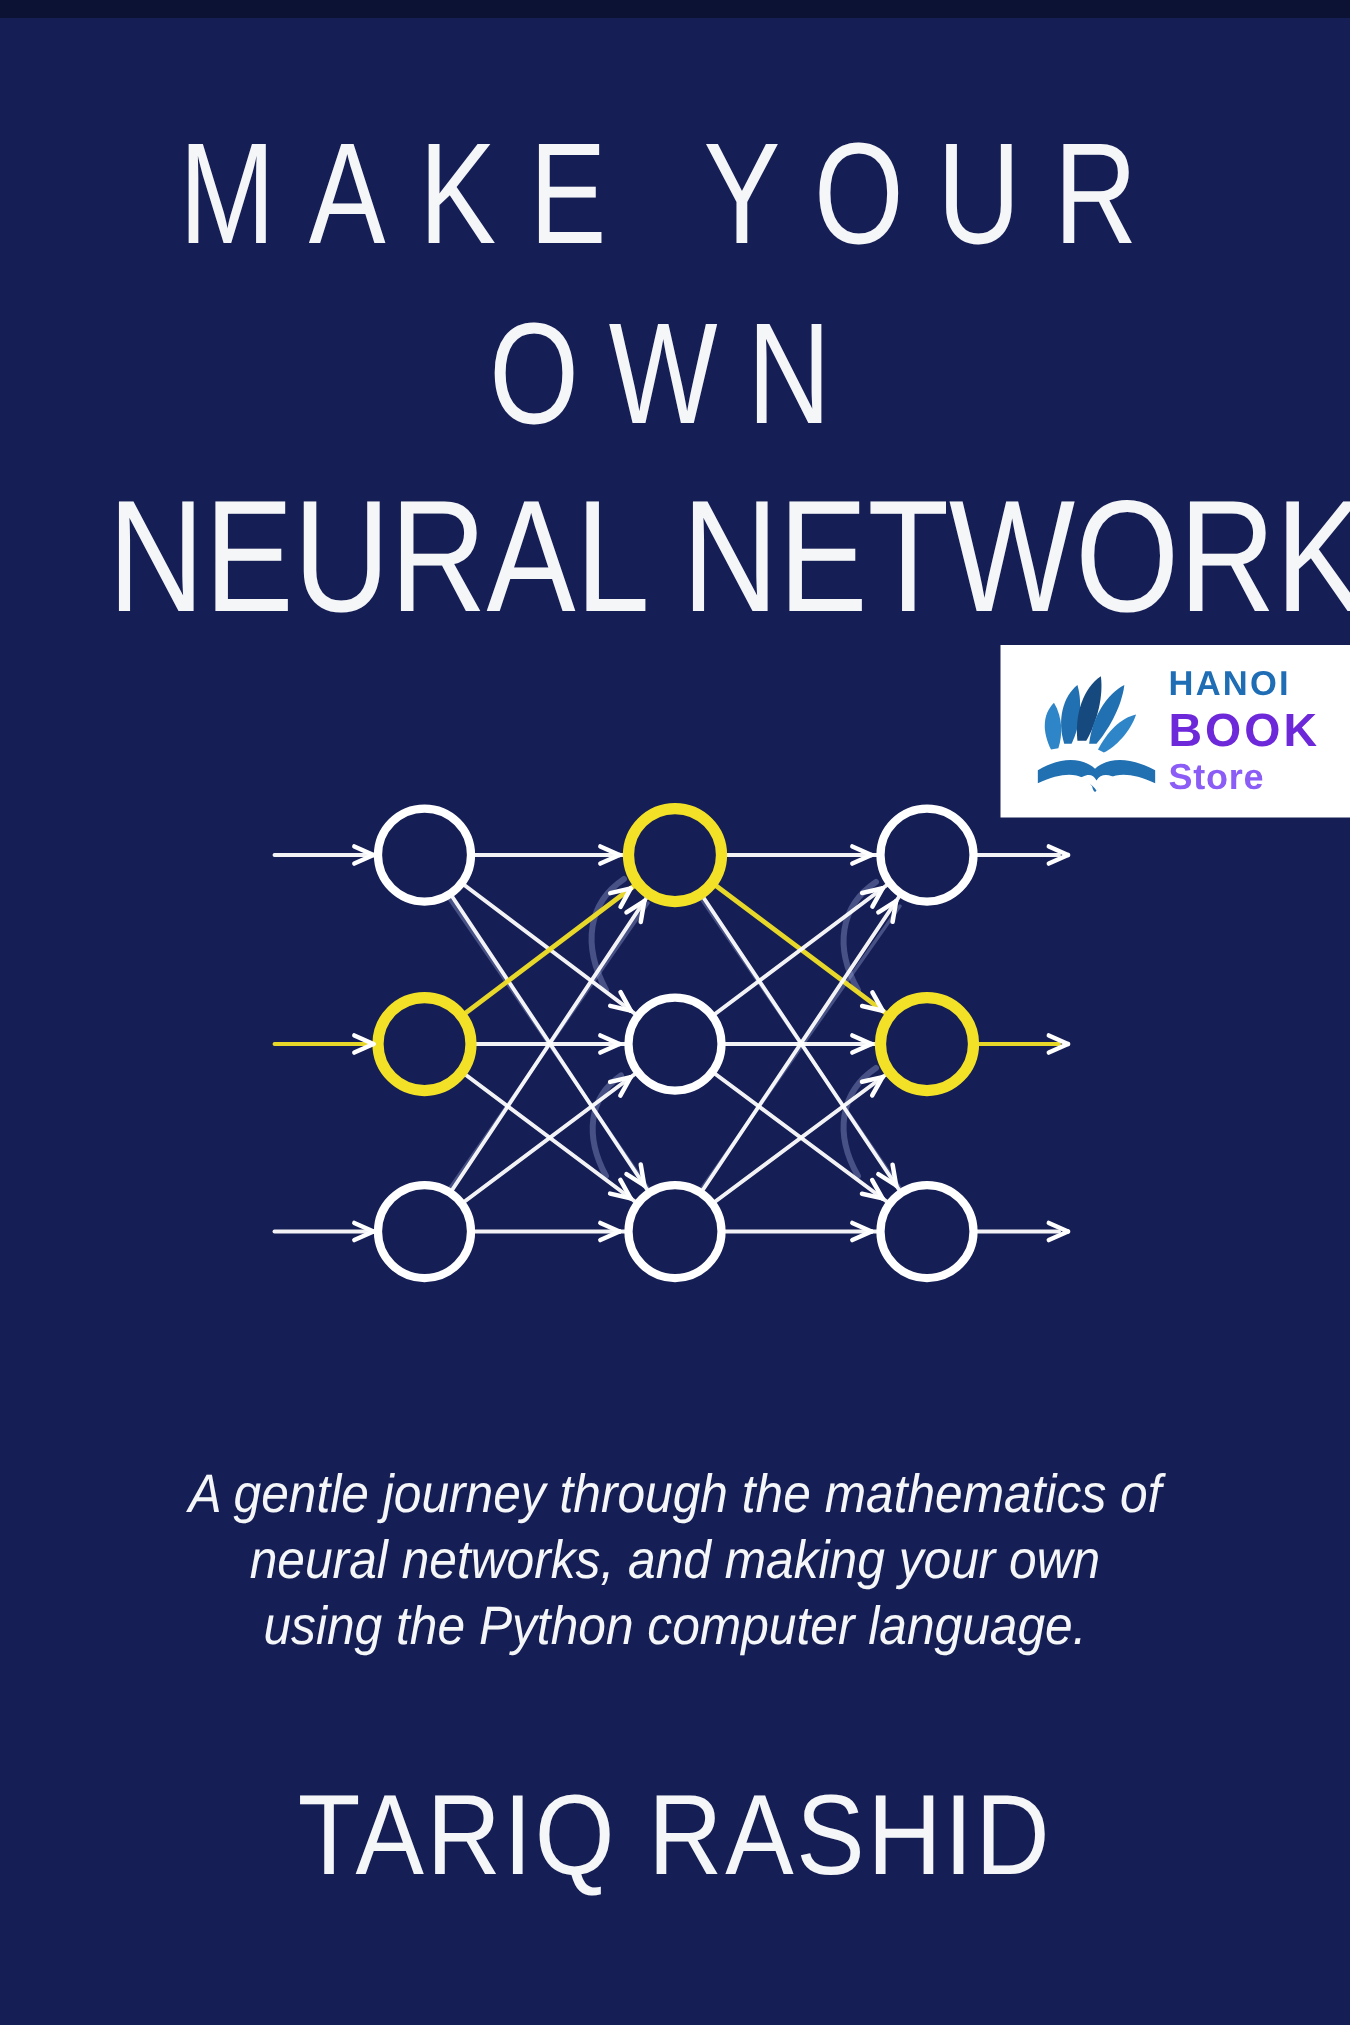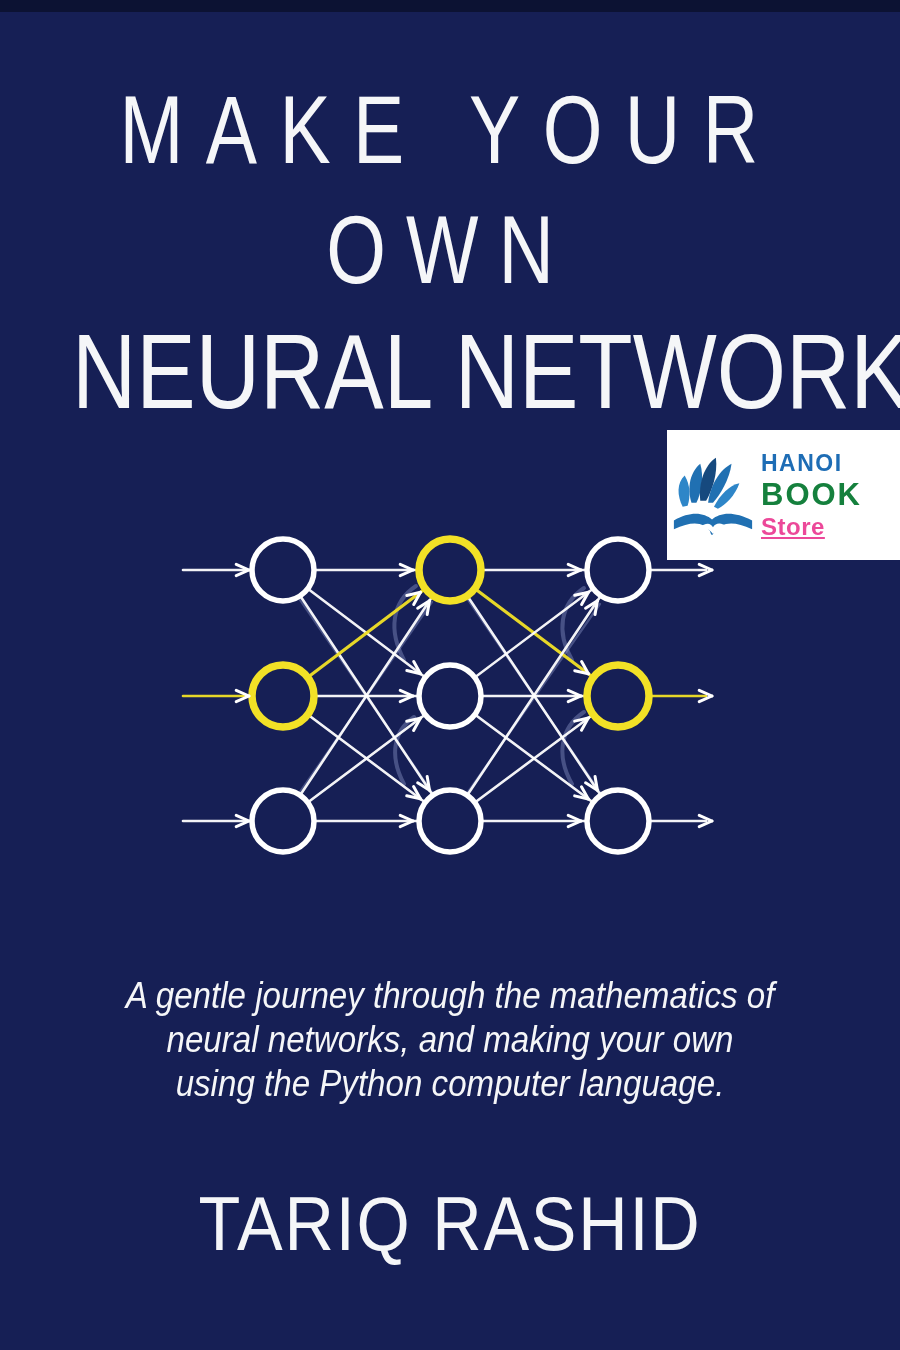--- a/index.html
+++ b/index.html
@@ -33,25 +33,25 @@
   }
   .author{
     position:absolute;left:0;top:1172px;width:100%;
     text-align:center;white-space:nowrap;
     color:var(--text,#F5F6F8);
     font-size:76px;line-height:80px;letter-spacing:2px;
     transform:scaleX(0.90);
   }
   #net-svg{position:absolute;left:0;top:0;pointer-events:none;}
   .logo{
-    position:absolute;left:667px;top:418px;width:233px;height:130px;
+    position:absolute;left:667px;top:418px;width:233px;height:115px;
     background:var(--logo-bg,#FFFFFF);
     display:flex;align-items:center;
     box-sizing:border-box;
-    padding:6px 6px 6px 2px;
+    padding:6px 6px 6px 20px;
   }
   .logo-icon{flex:0 0 auto;width:88px;height:100px;}
   .logo-text{
     flex:1 1 auto;
     display:flex;flex-direction:column;justify-content:center;
     line-height:1;padding-left:4px;
   }
   .logo-hanoi{font-size:23px;font-weight:700;letter-spacing:1.5px;margin-bottom:4px;}
   .logo-book{font-size:31px;font-weight:700;letter-spacing:2px;margin-bottom:5px;}
   .logo-store{font-size:24px;font-weight:700;letter-spacing:0.5px;}
@@ -166,22 +166,22 @@
       <path class="leaf l-blue" d="M40,58 C42,40 52,24 64,18 C62,34 52,50 45,58 Z" fill="#2070B2"></path>
       <path class="leaf l-light" d="M46,62 C52,50 62,40 72,38 C68,50 58,60 50,64 Z" fill="#2E86C8"></path>
 
       <path class="book" d="M5,76 C22,66 36,68 44,75 C52,68 66,66 85,76 L85,85
                C66,76 54,78 46,87 C45,92 43,92 42,87 C36,78 24,76 5,85 Z" fill="#2070B2"></path>
       <path class="swoosh" d="M30,84 C38,78 42,78 45,83 C48,78 54,78 60,83
                C52,83 48,85 45,90 C42,85 37,83 30,84 Z" fill="#FFFFFF"></path>
     </svg>
     <div class="logo-text">
       <div class="logo-hanoi" style="color: rgb(30, 109, 181);">HANOI</div>
-      <div class="logo-book" style="color: #15803d;">BOOK</div>
-      <div class="logo-store" style="color: #ec4899; text-decoration: underline;">Store</div>
+      <div class="logo-book" style="color: #6d28d9;">BOOK</div>
+      <div class="logo-store" style="color: #8b5cf6;">Store</div>
     </div>
   </div>
 
   <div class="subtitle">
     <div>A gentle journey through the mathematics of</div>
     <div>neural networks, and making your own</div>
     <div>using the Python computer language.</div>
   </div>
 
   <div class="author">TARIQ RASHID</div>

